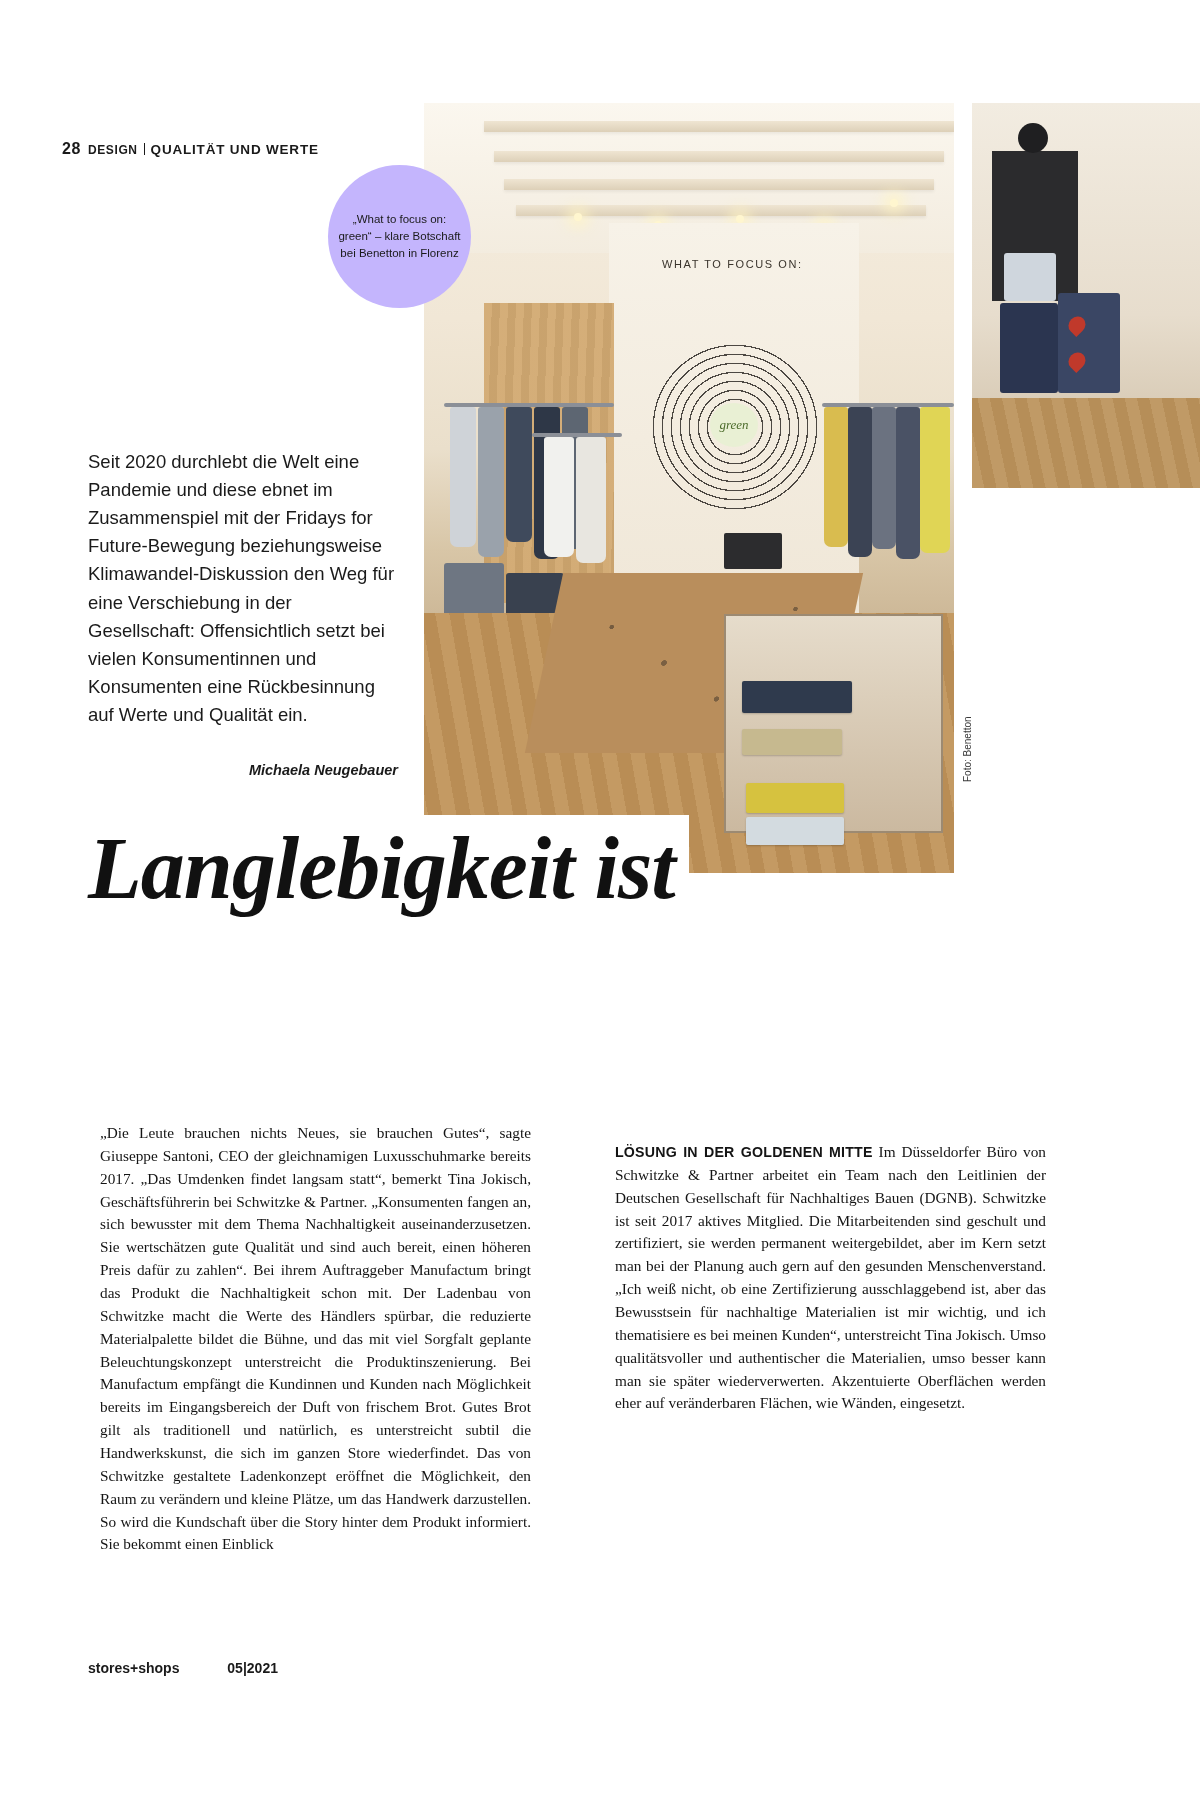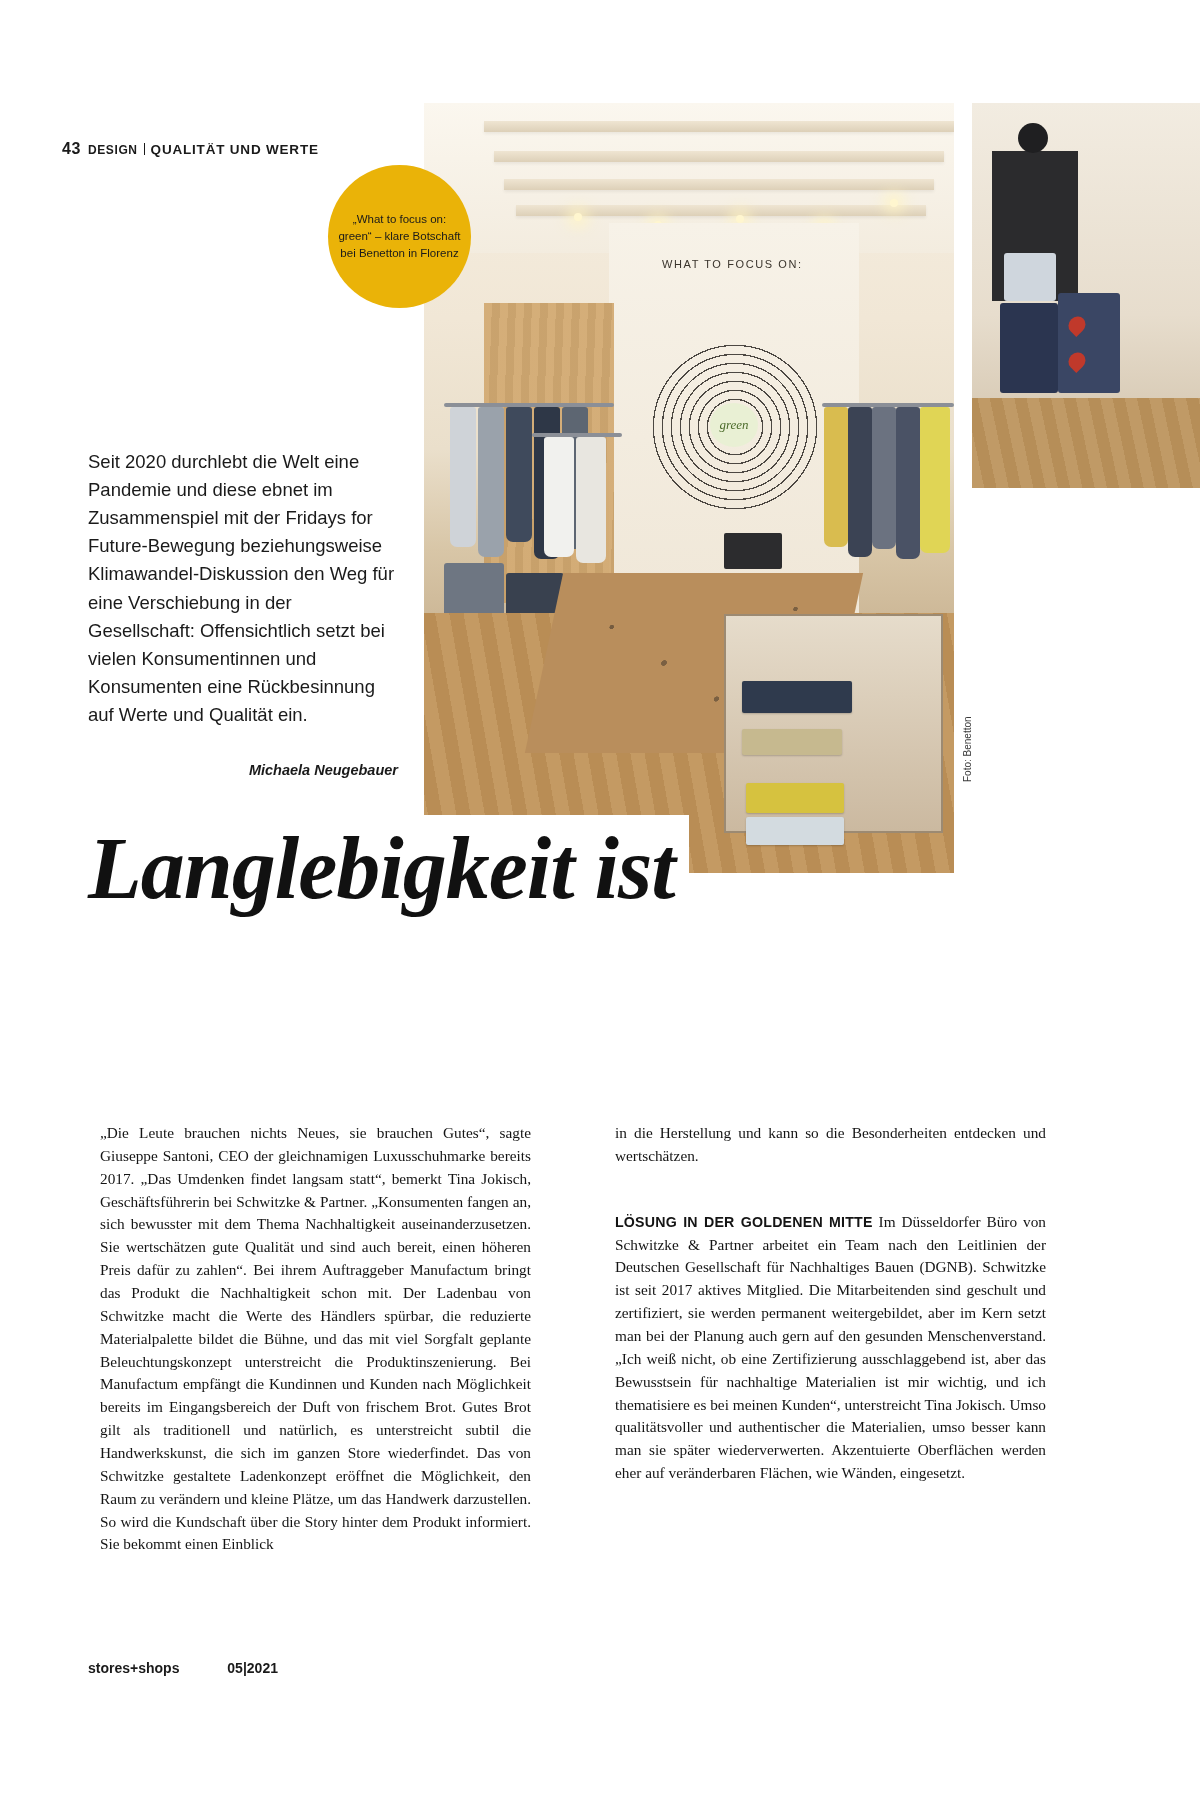--- a/index.html
+++ b/index.html
@@ -208,21 +208,21 @@
   }
 
   
   .caption-circle {
     position: absolute;
     left: 328px;
     top: 165px;
     width: 143px;
     height: 143px;
     border-radius: 50%;
-    background: #eab308;
+    background: #c4b5fd;
     display: flex;
     align-items: center;
     justify-content: center;
     text-align: center;
     padding: 8px;
     box-sizing: border-box;
     z-index: 5;
   }
   .caption-circle span {
     font-family: "Liberation Sans", sans-serif;
@@ -313,21 +313,21 @@
     font-size: 14px;
     color: #1a1a1a;
   }
   .footer .brand { font-weight: bold; }
   .footer .issue { font-weight: bold; margin-left: 44px; }
 </style>
 </head>
 <body>
 
 <div class="page-header">
-  <span class="folio">43</span><span class="section">DESIGN</span><span class="rule"></span><span class="sub">QUALITÄT UND WERTE</span>
+  <span class="folio">28</span><span class="section">DESIGN</span><span class="rule"></span><span class="sub">QUALITÄT UND WERTE</span>
 </div>
 
 <div class="photo-main">
   <div class="scene">
     <div class="ceiling"></div>
     <div class="beam" style="left:60px;top:18px;width:470px;"></div>
     <div class="beam" style="left:70px;top:48px;width:450px;"></div>
     <div class="beam" style="left:80px;top:76px;width:430px;"></div>
     <div class="beam" style="left:92px;top:102px;width:410px;"></div>
     <div class="spot" style="left:150px;top:110px;"></div>
@@ -402,21 +402,20 @@
 
 <div class="headline">
   <div><span class="l1">Langlebigkeit ist</span></div>
 </div>
 
 <div class="col left">
   <p>„Die Leute brauchen nichts Neues, sie brauchen Gutes“, sagte Giuseppe Santoni, CEO der gleichnamigen Luxusschuhmarke bereits 2017. „Das Umdenken findet langsam statt“, bemerkt Tina Jokisch, Geschäftsführerin bei Schwitzke &amp; Partner. „Konsumenten fangen an, sich bewusster mit dem Thema Nachhaltigkeit auseinanderzusetzen. Sie wertschätzen gute Qualität und sind auch bereit, einen höheren Preis dafür zu zahlen“. Bei ihrem Auftraggeber Manufactum bringt das Produkt die Nachhaltigkeit schon mit. Der Ladenbau von Schwitzke macht die Werte des Händlers spürbar, die reduzierte Materialpalette bildet die Bühne, und das mit viel Sorgfalt geplante Beleuchtungskonzept unterstreicht die Produktinszenierung. Bei Manufactum empfängt die Kundinnen und Kunden nach Möglichkeit bereits im Eingangsbereich der Duft von frischem Brot. Gutes Brot gilt als traditionell und natürlich, es unterstreicht subtil die Handwerkskunst, die sich im ganzen Store wiederfindet. Das von Schwitzke gestaltete Ladenkonzept eröffnet die Möglichkeit, den Raum zu verändern und kleine Plätze, um das Handwerk darzustellen. So wird die Kundschaft über die Story hinter dem Produkt informiert. Sie bekommt einen Einblick</p>
 </div>
 
 <div class="col right">
-  <p>in die Herstellung und kann so die Besonderheiten entdecken und wertschätzen.</p>
   <div class="spacer"></div>
   <p style="text-indent:0;">
     <span class="lead-in">LÖSUNG IN DER GOLDENEN MITTE</span><span> Im Düsseldorfer Büro von Schwitzke &amp; Partner arbeitet ein Team nach den Leitlinien der Deutschen Gesellschaft für Nachhaltiges Bauen (DGNB). Schwitzke ist seit 2017 aktives Mitglied. Die Mitarbeitenden sind geschult und zertifiziert, sie werden permanent weitergebildet, aber im Kern setzt man bei der Planung auch gern auf den gesunden Menschenverstand. „Ich weiß nicht, ob eine Zertifizierung ausschlaggebend ist, aber das Bewusstsein für nachhaltige Materialien ist mir wichtig, und ich thematisiere es bei meinen Kunden“, unterstreicht Tina Jokisch. Umso qualitätsvoller und authentischer die Materialien, umso besser kann man sie später wiederverwerten. Akzentuierte Oberflächen werden eher auf veränderbaren Flächen, wie Wänden, eingesetzt.</span>
   </p>
 </div>
 
 <div class="footer">
   <span class="brand">stores+shops</span>
   <span class="issue">05|2021</span>
 </div>

